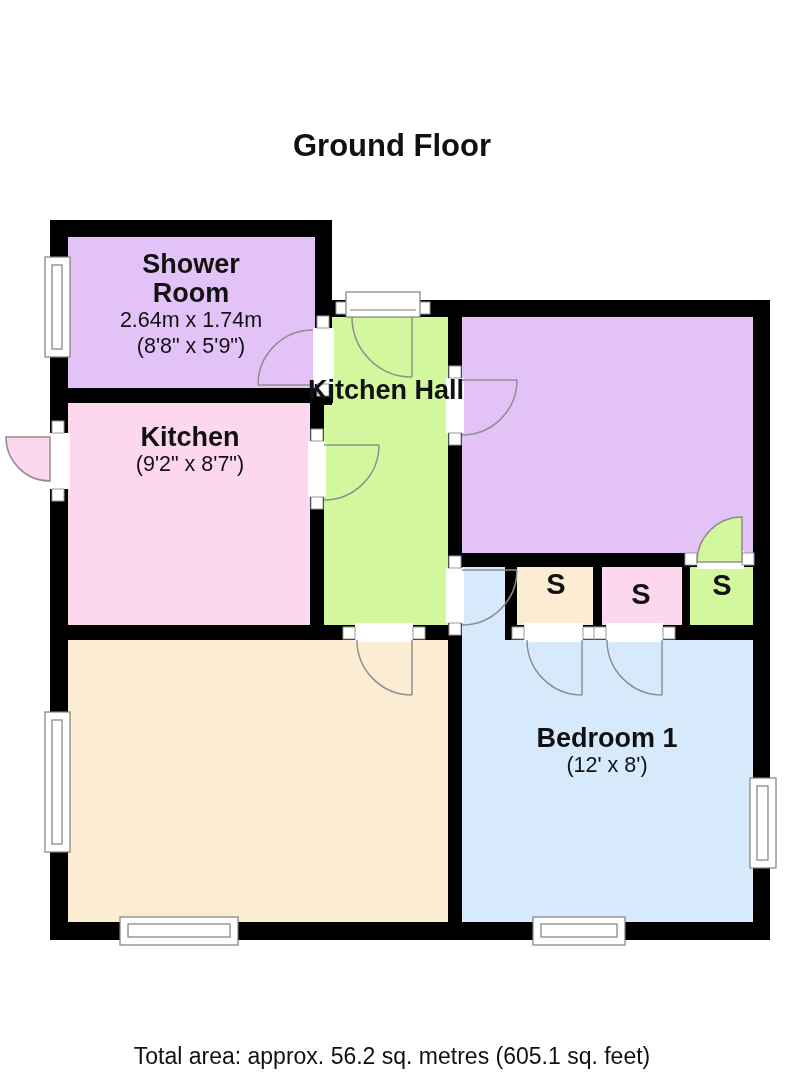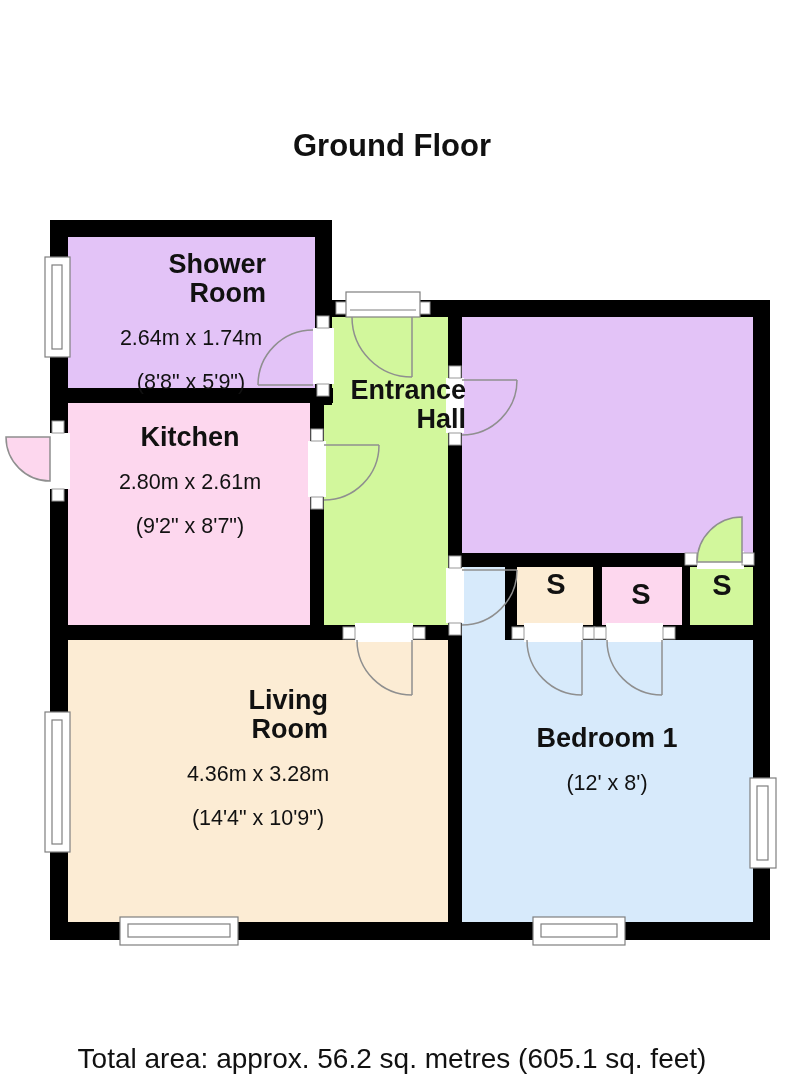--- a/index.html
+++ b/index.html
@@ -2,25 +2,25 @@
 <html><head>
 <meta charset="utf-8">
 <style>
   html,body{margin:0;padding:0;background:#ffffff;}
   #plan{position:relative;width:785px;height:1080px;background:#ffffff;overflow:hidden;
         font-family:"Liberation Sans", sans-serif;color:#111;padding-left:20px;}
   #plan svg{position:absolute;left:0;top:0;}
   .title{position:absolute;left:392px;top:128px;transform:translateX(-50%);
          font-size:31px;font-weight:bold;white-space:nowrap;}
   .footer{position:absolute;left:392px;top:1043px;transform:translateX(-50%);
-          font-size:28px;white-space:nowrap;}
+          font-size:23px;white-space:nowrap;}
   .room-label{position:absolute;transform:translateX(-50%);display:flex;
               flex-direction:column;align-items:center;text-align:center;}
-  .rname{font-size:27px;font-weight:bold;line-height:1.07;text-align:right;}
-  .rdim{font-size:21.5px;line-height:1.2;margin-top:18px;}
+  .rname{font-size:27px;font-weight:bold;line-height:1.07;}
+  .rdim{font-size:21.5px;line-height:1.2;}
   .s-label{position:absolute;transform:translate(-50%,-50%);
            font-size:29px;font-weight:bold;}
 </style>
 </head>
 <body>
 
 <div id="plan">
 
   <svg width="785" height="1080" viewBox="0 0 785 1080">
 
@@ -147,34 +147,28 @@
   <div class="title">Ground Floor</div>
 
   <div class="room-label" style="left:191px;top:250px;">
     <div class="rname" style="width:150px">Shower Room</div>
     <div class="rdim">2.64m x 1.74m</div>
     <div class="rdim">(8'8" x 5'9")</div>
   </div>
 
   <div class="room-label" style="left:190px;top:423px;">
     <div class="rname">Kitchen</div>
-    <div class="rdim">2.80m x 2.61m</div>
     <div class="rdim">(9'2" x 8'7")</div>
   </div>
 
   <div class="room-label" style="left:386px;top:376px;">
-    <div class="rname" style="width:160px">Entrance Hall</div>
+    <div class="rname" style="width:160px">Kitchen Hall</div>
   </div>
 
 
-  <div class="room-label" style="left:258px;top:686px;">
-    <div class="rname" style="width:140px">Living Room</div>
-    <div class="rdim">4.36m x 3.28m</div>
-    <div class="rdim">(14'4" x 10'9")</div>
-  </div>
 
   <div class="room-label" style="left:607px;top:724px;">
     <div class="rname">Bedroom 1</div>
     <div class="rdim">(12' x 8')</div>
   </div>
 
   <div class="s-label" style="left:556px;top:584px;">S</div>
   <div class="s-label" style="left:641px;top:594px;">S</div>
   <div class="s-label" style="left:722px;top:585px;">S</div>
 

